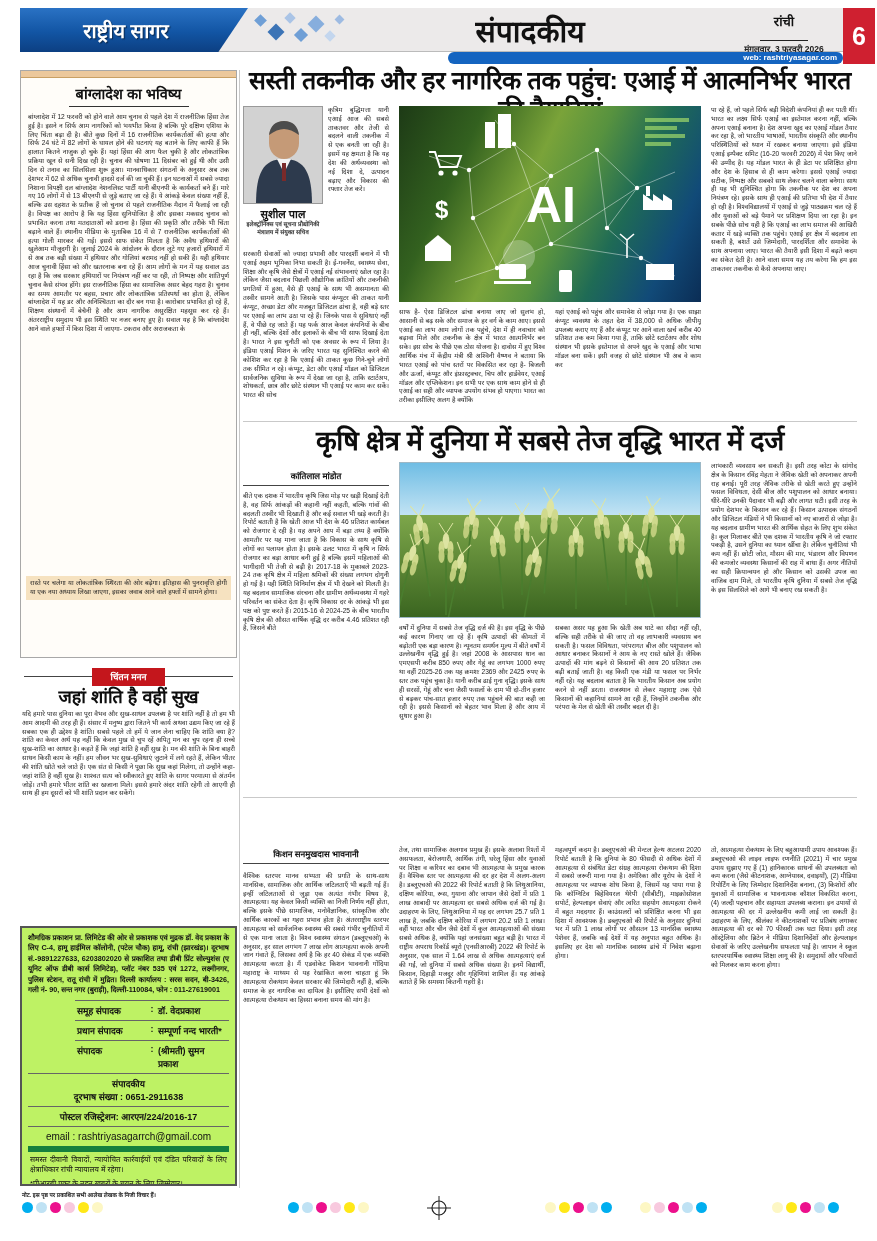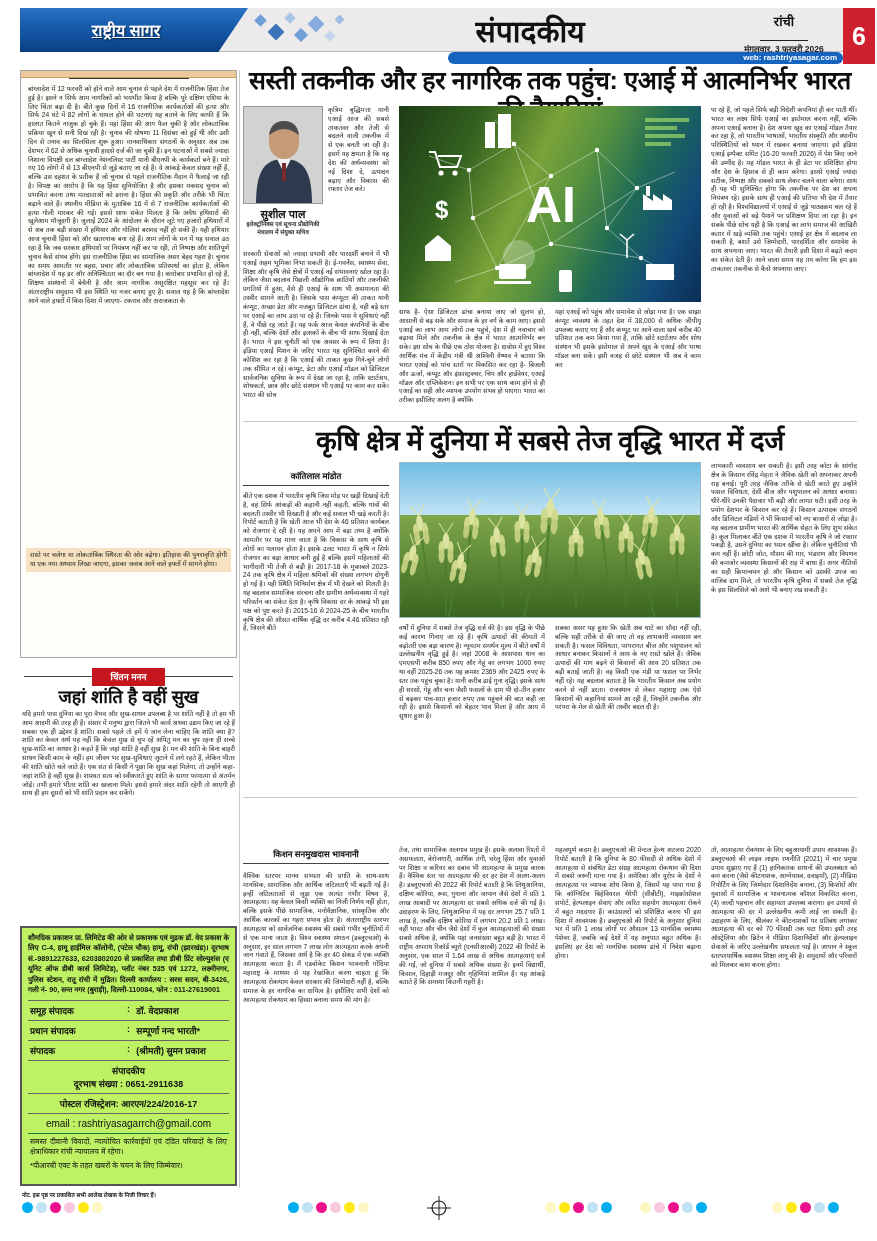--- a/index.html
+++ b/index.html
@@ -11,21 +11,21 @@
   .headline { font-weight:bold; color:#0d0d0d; text-align:center; line-height:1.15; letter-spacing:-0.3px; }
   .vline { position:absolute; width:1px; background:#c9c9c9; }
   .hline { position:absolute; height:1px; background:#c9c9c9; }
 
   
   .band { position:absolute; left:20px; top:8px; width:823px; height:44px; background:#eceaea; border-bottom:1px solid #bbb; }
   .masthead { position:absolute; left:20px; top:8px; width:228px; height:44px;
       background:linear-gradient(180deg,#2a72c4 0%,#1255a4 55%,#0c3f82 100%);
       clip-path:polygon(0 0,100% 0,87% 100%,0 100%);
       display:flex; align-items:center; justify-content:center; }
-  .masthead span { color:#fff; font-size:16px; font-weight:bold; text-shadow:1px 1px 1px #06264d; padding-right:16px;text-decoration:underline; }
+  .masthead span { color:#fff; font-size:20px; font-weight:bold; text-shadow:1px 1px 1px #06264d; padding-right:16px; }
   .diamond { position:absolute; transform:rotate(45deg); }
   .edition-title { position:absolute; left:380px; top:10px; width:300px; text-align:center;
       font-size:30px; font-weight:bold; color:#111; }
   .city-block { position:absolute; left:732px; top:12px; width:104px; text-align:center; }
   .city-block .city { font-size:13px; font-weight:bold; color:#111; border-bottom:1px solid #222; display:inline-block; padding:0 14px 10px; }
   .city-block .date { font-size:8.5px; font-weight:bold; color:#222; margin-top:2px; }
   .pageno { position:absolute; left:843px; top:8px; width:32px; height:56px; background:#cf2030;
       color:#fff; font-size:25px; font-weight:bold; display:flex; align-items:center; justify-content:center; }
   .webbar { position:absolute; left:448px; top:52px; width:395px; height:12px; background:#1464c0;
       color:#fff; font-size:8px; font-weight:bold; text-align:right; padding:1px 6px 0 0;border-radius:6px; }
@@ -37,27 +37,27 @@
   .lbox-rule { width:120px; height:1px; background:#333; margin:0 auto 4px; }
   .lbox-body { padding:2px 7px 4px; }
   .lbox-highlight { background:#f6e2c0; margin:3px 5px 6px; padding:3px 4px; }
   .badge-row { position:absolute; left:20px; width:217px; text-align:center; }
   .badge-row::before { content:""; position:absolute; left:4px; right:4px; top:50%; border-top:1px solid #444; }
   .badge { position:relative; display:inline-block; background:#c4161c; color:#fff; font-size:9px; font-weight:bold;
       padding:2px 18px 2.5px; }
   .chintan-title { position:absolute; left:20px; width:217px; text-align:center; font-size:18px; font-weight:bold; color:#0d0d0d; }
   .imprint { position:absolute; left:20px; width:217px; border:2px solid #555; background:#bef264; padding:5px 6px; overflow:hidden; }
   .imprint .pub { font-size:7.2px; line-height:1.45; text-align:justify; color:#111; font-weight:bold; }
-  .ed-row { display:flex; border-top:1px solid #666; padding:3px 2px; font-size:9px; font-weight:bold; color:#111; }
+  .ed-row { display:flex; border-top:1px solid #666; padding:3px 2px; font-size:9px; font-weight:bold; color:#111;margin-left:47px; }
   .ed-row .lab { width:46%; }
   .ed-row .sep { width:8%; text-align:center; }
   .ed-row .val { width:46%; }
   .imp-center { border-top:1px solid #666; text-align:center; font-size:9px; font-weight:bold; color:#111; padding:3px 2px; }
   .imp-email { border-top:1px solid #666; text-align:center; font-size:10px; color:#111; padding:4px 2px; }
-  .imp-small { border-top:1px solid #15803d; font-size:7.5px; line-height:1.4; color:#111; padding:3px 2px; text-align:justify; }
+  .imp-small { border-top:6px solid #15803d; font-size:7.5px; line-height:1.4; color:#111; padding:3px 2px; text-align:justify; }
   .note-line { position:absolute; left:22px; width:215px; font-size:5.8px; color:#222; font-weight:bold; }
 
   
   .byline { position:absolute; text-align:center; font-weight:bold; color:#111; }
   .byline .rule { width:100%; height:1px; background:#444; margin-top:4px; }
 
   
   .ai-img { position:absolute; left:399px; top:106px; width:302px; height:196px; overflow:hidden;
       background:linear-gradient(115deg,#1d3a16 0%,#33611f 22%,#7aa339 42%,#57923f 55%,#1f6b55 70%,#114a78 86%,#0b2d55 100%); }
   .wheat-img { position:absolute; left:399px; top:462px; width:302px; height:156px; overflow:hidden; border:1px solid #9db8c6; }
@@ -95,20 +95,21 @@
     <div class="date">मंगलवार, 3 फरवरी 2026</div>
   </div>
 
   <div class="pageno">6</div>
   <div class="webbar">web: rashtriyasagar.com</div>
 
   <div class="vline" style="left:239px;top:70px;height:1118px;"></div>
 
   <div class="lbox" style="top:70px;height:588px;">
     <div class="lbox-topbar"></div>
+    <div class="lbox-title">बांग्लादेश का भविष्य</div>
     <div class="lbox-rule"></div>
     <div class="lbox-body bt" style="height:462px;">बांग्लादेश में 12 फरवरी को होने वाले आम चुनाव से पहले देश में राजनीतिक हिंसा तेज हुई है। इसने न सिर्फ आम नागरिकों को भयभीत किया है बल्कि पूरे दक्षिण एशिया के लिए चिंता बढ़ा दी है। बीते कुछ दिनों में 16 राजनीतिक कार्यकर्ताओं की हत्या और सिर्फ 24 घंटे में 82 लोगों के घायल होने की घटनाएं यह बताने के लिए काफी हैं कि हालात कितने नाजुक हो चुके हैं। यहां हिंसा की आग फैल चुकी है और लोकतांत्रिक प्रक्रिया खून से सनी दिख रही है। चुनाव की घोषणा 11 दिसंबर को हुई थी और उसी दिन से तनाव का सिलसिला शुरू हुआ। मानवाधिकार संगठनों के अनुसार अब तक देशभर में 62 से अधिक चुनावी हादसे दर्ज की जा चुकी हैं। इन घटनाओं में सबसे ज्यादा निशाना विपक्षी दल बांग्लादेश नेशनलिस्ट पार्टी यानी बीएनपी के कार्यकर्ता बने हैं। मारे गए 16 लोगों में से 13 बीएनपी से जुड़े बताए जा रहे हैं। ये आंकड़े केवल संख्या नहीं हैं, बल्कि उस दहशत के प्रतीक हैं जो चुनाव से पहले राजनीतिक मैदान में फैलाई जा रही है। विपक्ष का आरोप है कि यह हिंसा सुनियोजित है और इसका मकसद चुनाव को प्रभावित करना तथा मतदाताओं को डराना है। हिंसा की प्रकृति और तरीके भी चिंता बढ़ाने वाले हैं। स्थानीय मीडिया के मुताबिक 16 में से 7 राजनीतिक कार्यकर्ताओं की हत्या गोली मारकर की गई। इससे साफ संकेत मिलता है कि अवैध हथियारों की खुलेआम मौजूदगी है। जुलाई 2024 के आंदोलन के दौरान लूटे गए हजारों हथियारों में से अब तक बड़ी संख्या में हथियार और गोलियां बरामद नहीं हो सकी हैं। यही हथियार आज चुनावी हिंसा को और खतरनाक बना रहे हैं। आम लोगों के मन में यह सवाल उठ रहा है कि जब सरकार हथियारों पर नियंत्रण नहीं कर पा रही, तो निष्पक्ष और शांतिपूर्ण चुनाव कैसे संभव होंगे। इस राजनीतिक हिंसा का सामाजिक असर बेहद गहरा है। चुनाव का समय आमतौर पर बहस, प्रचार और लोकतांत्रिक प्रतिस्पर्धा का होता है, लेकिन बांग्लादेश में यह डर और अनिश्चितता का दौर बन गया है। कारोबार प्रभावित हो रहे हैं, शिक्षण संस्थानों में बेचैनी है और आम नागरिक असुरक्षित महसूस कर रहे हैं। अंतरराष्ट्रीय समुदाय भी इस स्थिति पर नजर बनाए हुए है। सवाल यह है कि बांग्लादेश आने वाले हफ्तों में किस दिशा में जाएगा- टकराव और अराजकता के</div>
     <div class="lbox-highlight bt">रास्ते पर चलेगा या लोकतांत्रिक स्थिरता की ओर बढ़ेगा। इतिहास की पुनरावृत्ति होगी या एक नया अध्याय लिखा जाएगा, इसका जवाब आने वाले हफ्तों में सामने होगा।</div>
   </div>
 
   <div class="badge-row" style="top:666px;">
     <span class="badge">चिंतन मनन</span>
   </div>
   <div class="chintan-title" style="top:684px;">जहां शांति है वहीं सुख</div>
   <div class="abs bt" style="left:22px;top:710px;width:213px;height:208px;">यदि हमारे पास दुनिया का पूरा वैभव और सुख-साधन उपलब्ध है पर शांति नहीं है तो हम भी आम आदमी की तरह ही हैं। संसार में मनुष्य द्वारा जितने भी कार्य अथवा उद्यम किए जा रहे हैं सबका एक ही उद्देश्य है शांति। सबसे पहले तो हमें ये जान लेना चाहिए कि शांति क्या है? शांति का केवल अर्थ यह नहीं कि केवल मुख से चुप रहें अपितु मन का चुप रहना ही सच्चे सुख-शांति का आधार है। कहते हैं कि जहां शांति है वहीं सुख है। मन की शांति के बिना बाहरी साधन किसी काम के नहीं। हम जीवन भर सुख-सुविधाएं जुटाने में लगे रहते हैं, लेकिन भीतर की शांति खोते चले जाते हैं। एक संत से किसी ने पूछा कि सुख कहां मिलेगा, तो उन्होंने कहा- जहां शांति है वहीं सुख है। शाश्वत सत्य को स्वीकारते हुए शांति के सागर परमात्मा से अंतर्मन जोड़ें। तभी हमारे भीतर शांति का खजाना मिले। इससे हमारे अंदर शांति रहेगी तो आएगी ही साथ ही हम दूसरों को भी शांति प्रदान कर सकेंगे।</div>

